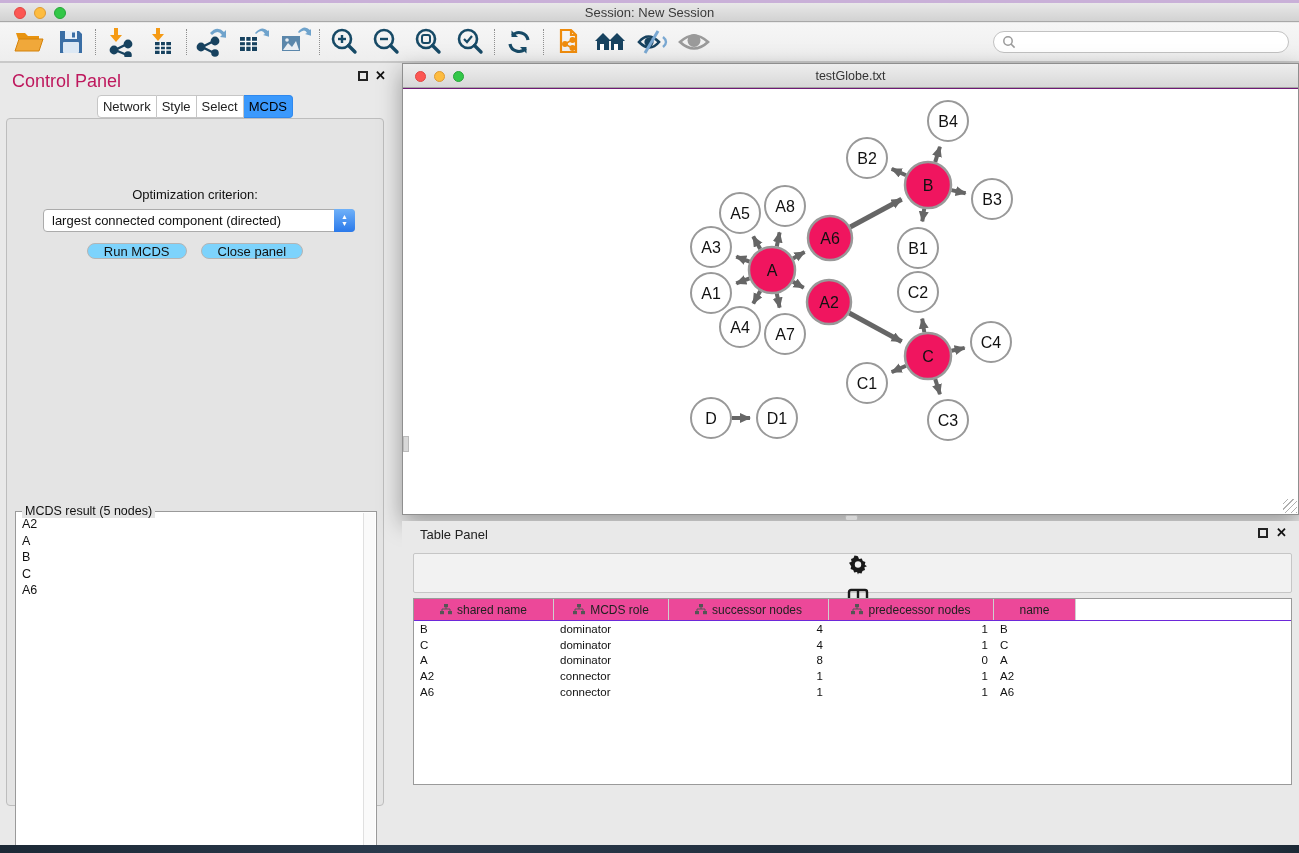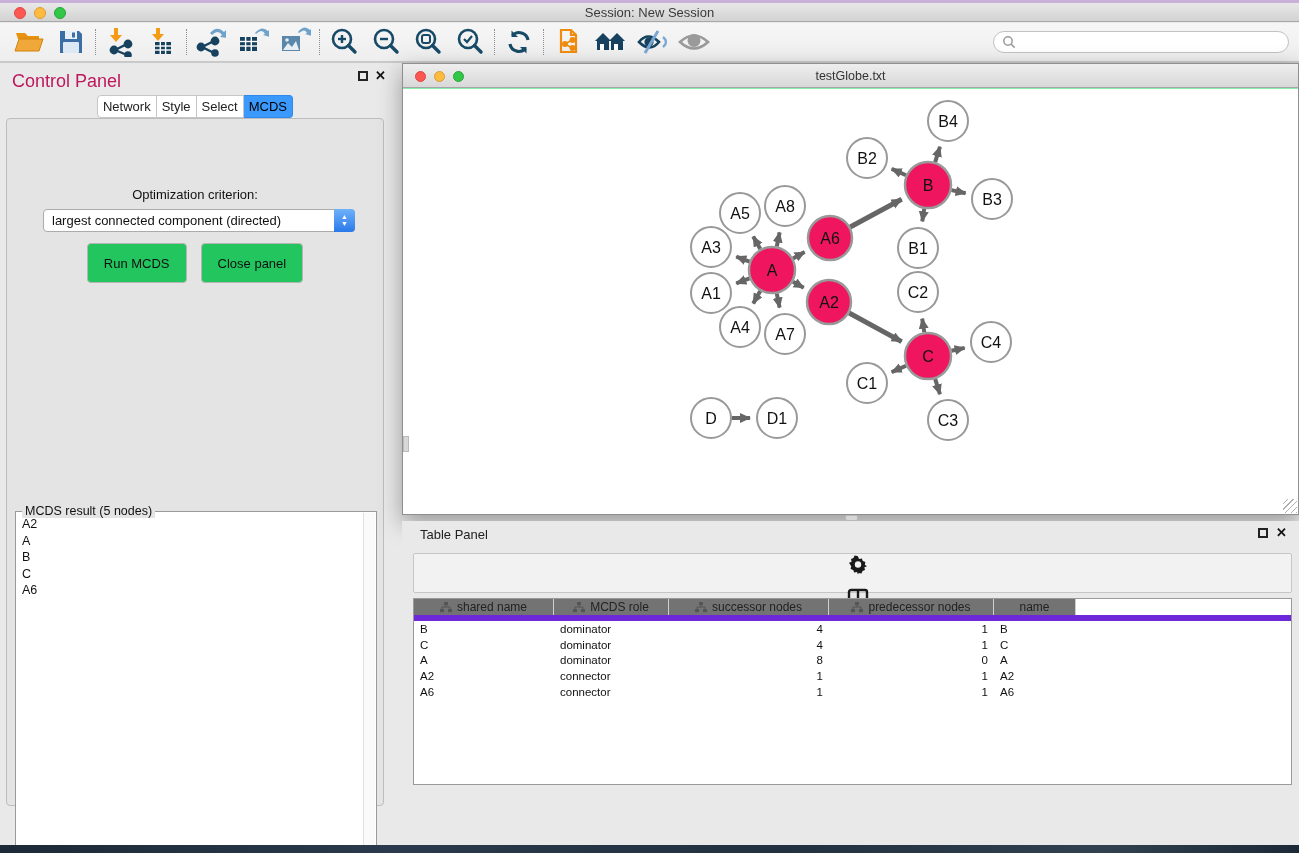--- a/index.html
+++ b/index.html
@@ -42,52 +42,52 @@
   .cp-box { position:absolute; left:6px; top:55px; width:378px; height:688px;
     background:#e4e4e4; border:1px solid #bdbdbd; border-radius:4px; }
   .opt-label { position:absolute; left:0; width:100%; top:68px; text-align:center; font-size:13px; color:#111; }
   .combo { position:absolute; left:36px; top:90px; width:312px; height:23px; background:#fff;
     border:1px solid #ababab; border-radius:4px; display:flex; align-items:center; }
   .combo-text { flex:1; padding-left:8px; font-size:13px; color:#111; white-space:nowrap; }
   .combo-btn { width:21px; height:23px; margin:-1px -1px -1px 0; border-radius:0 4px 4px 0;
     background:linear-gradient(#6fb1f9,#2a79ea); display:flex; flex-direction:column; align-items:center; justify-content:center; gap:1px; }
   .combo-btn span { color:#fff; font-size:7px; line-height:6px; }
   .cp-buttons { position:absolute; left:0; top:124px; width:100%; display:flex; justify-content:center; gap:14px; }
-  .btn { height:40px; padding:0 16px; background:#22c55e; border:1px solid #b5b5b5; border-radius:4px;
+  .btn { height:16px; padding:0 16px; background:#7dd3fc; border:1px solid #b5b5b5; border-radius:11px;
     font-size:13px; color:#111; display:flex; align-items:center; cursor:default; }
   .mcds-fieldset { position:absolute; left:8px; top:392px; width:362px; height:340px;
     border:1px solid #9a9a9a; background:#fff; }
   .mcds-legend { position:absolute; left:6px; top:-8px; background:#e4e4e4; padding:0 3px; font-size:12.5px; color:#111; }
   .mcds-list { position:absolute; left:1px; top:4px; width:346px; bottom:1px; overflow:hidden; }
   .mcds-item { font-size:12.5px; color:#111; padding:1px 0 1px 5px; line-height:14.5px; }
   .mcds-scroll { position:absolute; right:1px; top:1px; width:12px; bottom:1px; background:#fafafa; border-left:1px solid #e0e0e0; }
 
   
   .net-window { position:absolute; left:402px; top:63px; width:897px; height:452px;
-    background:#86efac; border:1px solid #8f8f8f; box-shadow:0 8px 22px rgba(0,0,0,.35); }
+    background:#701a75; border:1px solid #8f8f8f; box-shadow:0 8px 22px rgba(0,0,0,.35); }
   .net-titlebar { position:absolute; left:0; top:0; width:100%; height:24px;
     background:linear-gradient(#eeeeee,#d8d8d8); border-bottom:1px solid #a5a5a5; }
   .net-title { position:absolute; left:0; right:0; top:5px; text-align:center; font-size:12.5px; color:#333; }
   .net-canvas { position:absolute; left:0; top:25px; right:0; bottom:0; background:#fff; overflow:hidden; }
   .net-grip { position:absolute; right:1px; bottom:1px; width:14px; height:14px;
     background:repeating-linear-gradient(135deg, transparent 0 3px, #b0b0b0 3px 4px); }
   .edge-grip { position:absolute; left:0px; top:372px; width:6px; height:16px; background:#d8d8d8; border:1px solid #bbb; }
 
   
   .h-grip { position:absolute; left:845px; top:515px; width:13px; height:6px; background:#d6d6d6; border:1px solid #b8b8b8; border-radius:2px; z-index:5; }
 
   
   .table-panel { position:absolute; left:402px; top:521px; width:897px; height:292px; background:#e9e9e9; }
   .tp-title { position:absolute; left:18px; top:6px; font-size:13px; color:#222; }
   .tp-toolbar { position:absolute; left:11px; top:32px; width:879px; height:40px;
     background:#f2f2f2; border:1px solid #c6c6c6; border-radius:2px; display:flex; align-items:center; padding-left:10px; gap:9px;flex-direction:column; }
   .tp-tb-icon { width:30px; height:30px; display:flex; align-items:center; justify-content:center; }
   .fx { font-family:"DejaVu Serif", serif; font-style:italic; font-size:19px; color:#aaa; }
   .tp-table { position:absolute; left:11px; top:77px; width:879px; height:187px; background:#fff; border:1px solid #9a9a9a; overflow:hidden; }
-  .thead { display:flex; height:22px; background:#737373; border-bottom:6px solid #6d28d9; }
+  .thead { display:flex; height:22px; background:#ec4899; border-bottom:1px solid #6d28d9; }
   .th { display:flex; align-items:center; justify-content:center; gap:5px; font-size:12px; color:#222;
     border-right:1px solid #cfcfcf; height:100%; }
   .th.filler { border-right:none; background:#fff; flex:1; }
   .trow { display:flex; height:15.8px; align-items:center; }
   .td { font-size:11.5px; color:#111; padding:0 6px; white-space:nowrap; overflow:hidden; }
   .td.num { text-align:right; }
   .tp-tabs { position:absolute; left:0; top:271px; width:100%; display:flex; justify-content:center; }
 
   
   .statusbar { position:absolute; left:0; top:818px; width:1299px; height:27px; background:#ededed; border-top:1px solid #c4c4c4; }

